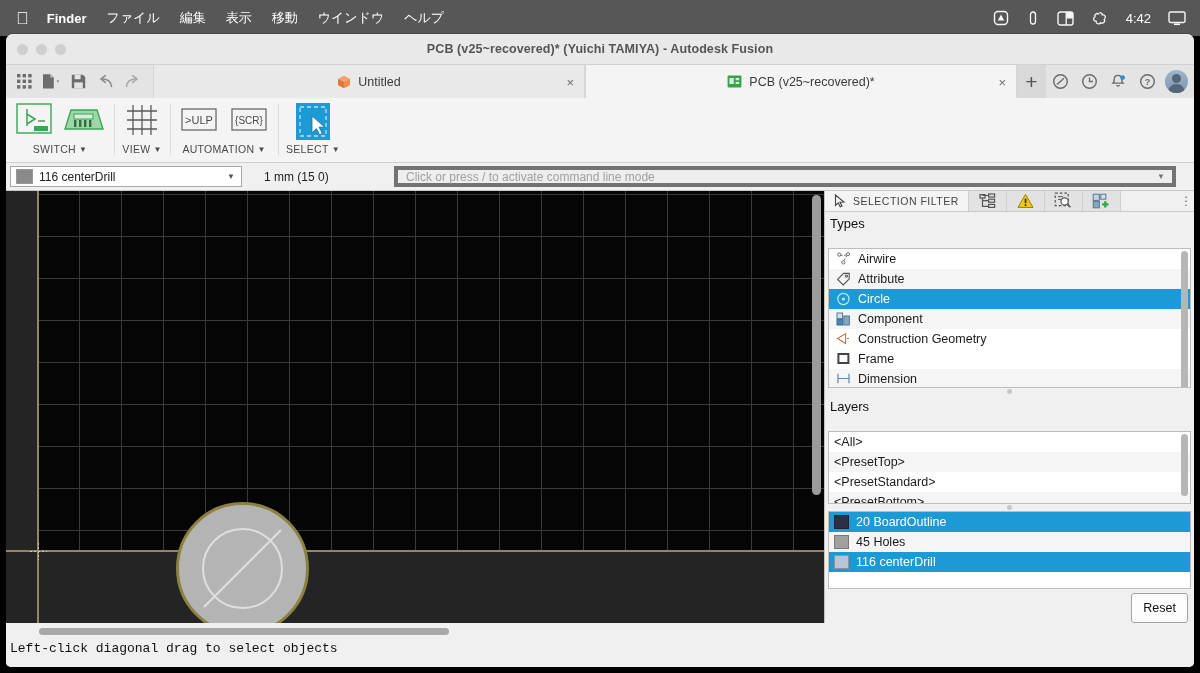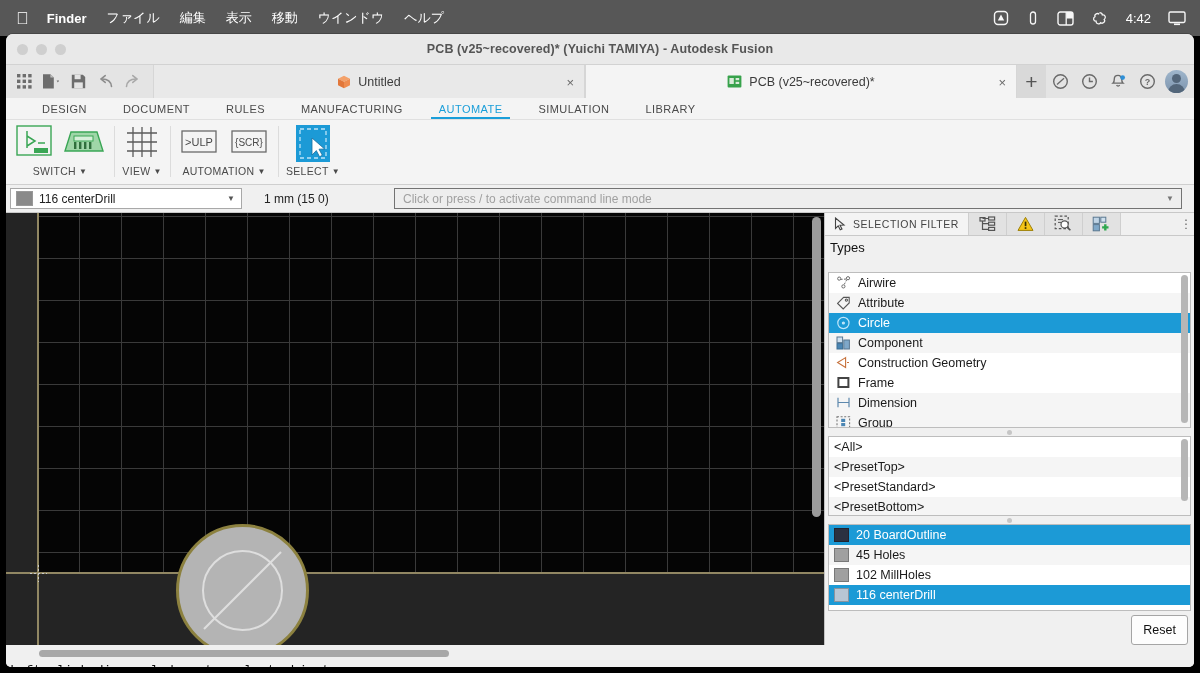--- a/index.html
+++ b/index.html
@@ -79,21 +79,21 @@
   .rlabel .car{ font-size:8px; margin-left:3px; vertical-align:1px;}
 
   
   #toolrow{ height:28px; background:#f0f0f0; display:flex; align-items:center; padding:0 4px;
     border-bottom:1px solid #c8c8c8;}
   #layersel{ width:232px; height:21px; background:#fff; border:1px solid #a8a8a8;
     display:flex; align-items:center; font-size:12px; color:#222; padding:0 2px; position:relative;}
   #layersel .sw{ width:17px; height:15px; background:#8a8a8a; border:1px solid #999; margin:0 6px 0 3px;}
   #layersel .car{ position:absolute; right:6px; font-size:8px; color:#555;}
   #gridinfo{ font-size:12px; color:#222; margin-left:22px; width:130px;}
-  #cmdline{ flex:1; height:21px; background:#eee; border:1px solid #737373; margin-right:8px;
+  #cmdline{ flex:1; height:21px; background:#eee; border:4px solid #737373; margin-right:14px;
     display:flex; align-items:center; font-size:12px; color:#a0a0a0; padding:0 8px; position:relative;}
   #cmdline .car{ position:absolute; right:7px; font-size:8px; color:#777;}
 
   
   #main{ height:432px; display:flex; }
   #canvaswrap{ width:818px; position:relative; background:#000; overflow:hidden;}
   #canvas{ position:absolute; inset:0; background:#050505; }
   .gridline{ position:absolute; background:#3a3a3a; }
   #outside-left{ position:absolute; left:0; top:0; width:31px; bottom:0; background:#242424;}
   #outside-bottom{ position:absolute; left:0; top:360px; right:0; height:72px; background:#242424;}
@@ -305,29 +305,20 @@
       <div class="rbtn">
         <svg width="17" height="17" viewBox="0 0 17 17">
             <circle cx="8.5" cy="8.5" r="6.8" fill="none" stroke="#6a6a6a" stroke-width="1.4"></circle>
             <text x="8.5" y="12" font-size="9" font-family="Liberation Sans" fill="#6a6a6a" text-anchor="middle" font-weight="bold">?</text>
           </svg>
       </div>
       <div class="avatar"></div>
     </div>
   </div>
 
-  <div id="ribbontabs">
-    <div class="rtab">DESIGN</div>
-    <div class="rtab">DOCUMENT</div>
-    <div class="rtab">RULES</div>
-    <div class="rtab">MANUFACTURING</div>
-    <div class="rtab sel">AUTOMATE</div>
-    <div class="rtab">SIMULATION</div>
-    <div class="rtab">LIBRARY</div>
-  </div>
 
   <div id="ribbon">
 
     <div class="rgroup">
       <div class="ricons">
         <div>
           <svg width="40" height="38" viewBox="0 0 40 38">
               <rect x="3" y="2" width="34" height="29" fill="none" stroke="#3aa655" stroke-width="1.4"></rect>
               <path d="M13 7v17M13 12l8 5-8 5" fill="none" stroke="#3aa655" stroke-width="1.5"></path>
               <path d="M24 19h7" stroke="#3aa655" stroke-width="1.4"></path>
@@ -597,20 +588,21 @@
 
         <div class="lsb">
           <div class="th" style="top:0;height:148px"></div>
         </div>
       </div>
 
       <div class="grip">
           <span class="dot"></span>
         </div>
 
+      <div class="secthead">Layers</div>
 
       <div class="listbox" style="height:92px">
         <div class="lrow">
           <span>&lt;All&gt;</span>
         </div>
         <div class="lrow alt">
           <span>&lt;PresetTop&gt;</span>
         </div>
         <div class="lrow">
           <span>&lt;PresetStandard&gt;</span>
@@ -630,24 +622,20 @@
 
       <div class="listbox" style="height:100px">
         <div class="lrow sel">
           <span class="sw" style="background:#2b3140"></span>
           <span>20 BoardOutline</span>
         </div>
         <div class="lrow alt">
           <span class="sw" style="background:#a0a0a0"></span>
           <span>45 Holes</span>
         </div>
-        <div class="lrow">
-          <span class="sw" style="background:#a0a0a0"></span>
-          <span>102 MillHoles</span>
-        </div>
         <div class="lrow sel">
           <span class="sw" style="background:#b8c6d4"></span>
           <span>116 centerDrill</span>
         </div>
       </div>
 
       <div id="resetrow">
         <button id="resetbtn">Reset</button>
       </div>
     </div>

